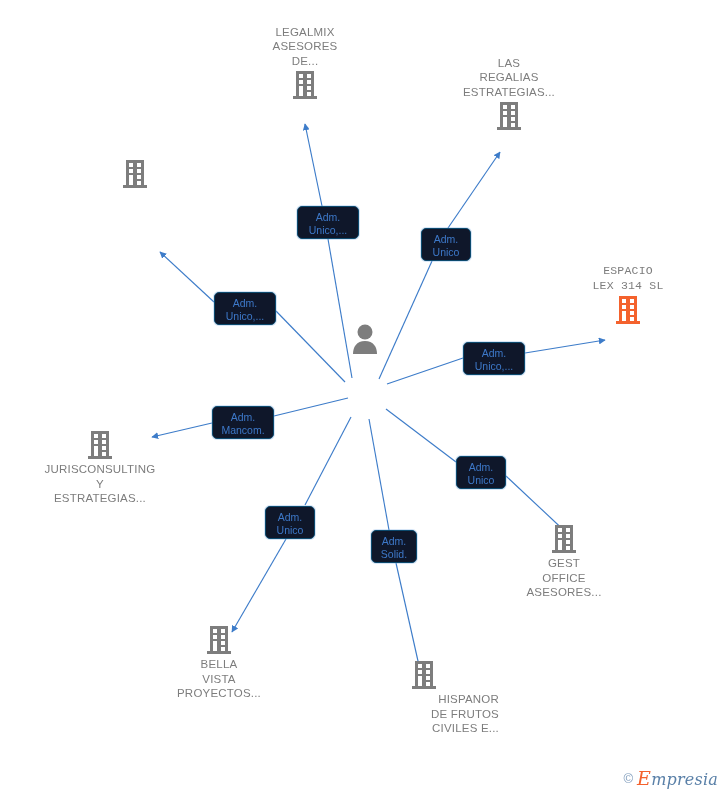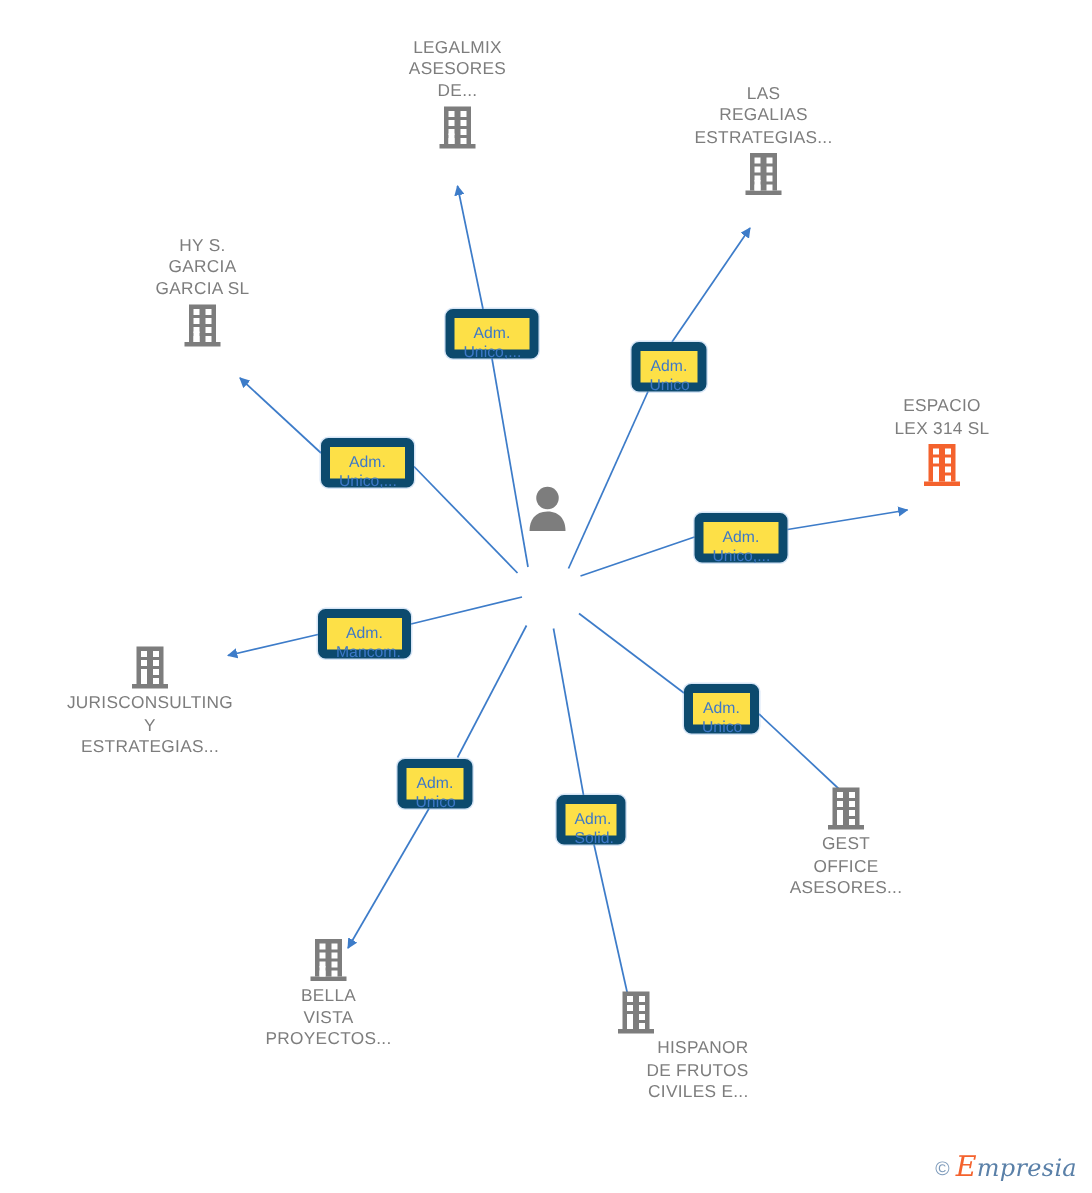--- a/index.html
+++ b/index.html
@@ -30,23 +30,23 @@
   .node .label{display:block;white-space:pre-line;}
 
   
   .bld{width:26px;height:30px;display:block;margin:0 auto;}
   .person{width:30px;height:32px;display:block;margin:0 auto;}
 
   
   .elabel{
     position:absolute;
     box-sizing:border-box;
-    border:6px solid #0c4a6e;
+    border:1px solid #0c4a6e;
     border-radius:5px;
-    background:#fde047;
+    background:#0f172a;
     color:#3d78c8;
     font-size:10.5px;
     line-height:13px;
     text-align:center;
     padding:4px 6px 5px 6px;
     white-space:pre-line;
     box-shadow:0 0 0 1px rgba(120,170,225,.30);
   }
 
   
@@ -141,42 +141,39 @@
               <rect x="7" y="16" width="4" height="4"></rect>
               <rect x="15" y="16" width="4" height="4"></rect>
               <rect x="7" y="22" width="4" height="4"></rect>
               <rect x="15" y="22" width="4" height="4"></rect>
             </g>
             <rect x="7" y="19" width="4" height="7" fill="#ffffff"></rect>
           </svg>
         </span>
       </div>
       <div class="node lbl-top" style="left: 135px; top: 156.5px;">
-        <span class="label">HY S.
-GARCIA
-GARCIA  SL</span>
-        <span class="ico">
-          <svg class="bld" viewBox="0 0 26 30" xmlns="http://www.w3.org/2000/svg">
-            <rect x="4" y="1" width="18" height="25" fill="#7d7d7d"></rect>
-            <rect x="1" y="26" width="24" height="3" fill="#7d7d7d"></rect>
-            <g fill="#ffffff">
-              <rect x="7" y="4" width="4" height="4"></rect>
-              <rect x="15" y="4" width="4" height="4"></rect>
-              <rect x="7" y="10" width="4" height="4"></rect>
-              <rect x="15" y="10" width="4" height="4"></rect>
-              <rect x="7" y="16" width="4" height="4"></rect>
-              <rect x="15" y="16" width="4" height="4"></rect>
-              <rect x="7" y="22" width="4" height="4"></rect>
-              <rect x="15" y="22" width="4" height="4"></rect>
-            </g>
-            <rect x="7" y="19" width="4" height="7" fill="#ffffff"></rect>
-          </svg>
-        </span>
-      </div>
-      <div class="node lbl-top" style="left: 628px; top: 264px;">
+        <span class="ico">
+          <svg class="bld" viewBox="0 0 26 30" xmlns="http://www.w3.org/2000/svg">
+            <rect x="4" y="1" width="18" height="25" fill="#7d7d7d"></rect>
+            <rect x="1" y="26" width="24" height="3" fill="#7d7d7d"></rect>
+            <g fill="#ffffff">
+              <rect x="7" y="4" width="4" height="4"></rect>
+              <rect x="15" y="4" width="4" height="4"></rect>
+              <rect x="7" y="10" width="4" height="4"></rect>
+              <rect x="15" y="10" width="4" height="4"></rect>
+              <rect x="7" y="16" width="4" height="4"></rect>
+              <rect x="15" y="16" width="4" height="4"></rect>
+              <rect x="7" y="22" width="4" height="4"></rect>
+              <rect x="15" y="22" width="4" height="4"></rect>
+            </g>
+            <rect x="7" y="19" width="4" height="7" fill="#ffffff"></rect>
+          </svg>
+        </span>
+      </div>
+      <div class="node lbl-top" style="left: 628px; top: 264px; font-family: Liberation Mono, monospace;">
         <span class="label">ESPACIO
 LEX 314  SL</span>
         <span class="ico">
           <svg class="bld" viewBox="0 0 26 30" xmlns="http://www.w3.org/2000/svg">
             <rect x="4" y="1" width="18" height="25" fill="#f4622d"></rect>
             <rect x="1" y="26" width="24" height="3" fill="#f4622d"></rect>
             <g fill="#ffffff">
               <rect x="7" y="4" width="4" height="4"></rect>
               <rect x="15" y="4" width="4" height="4"></rect>
               <rect x="7" y="10" width="4" height="4"></rect>

